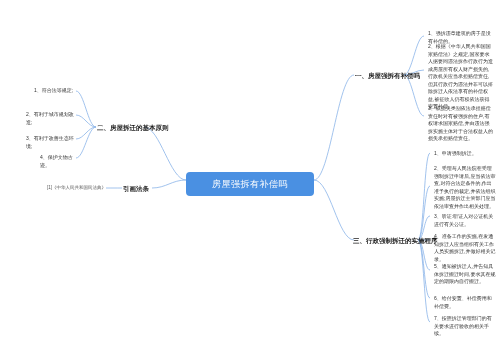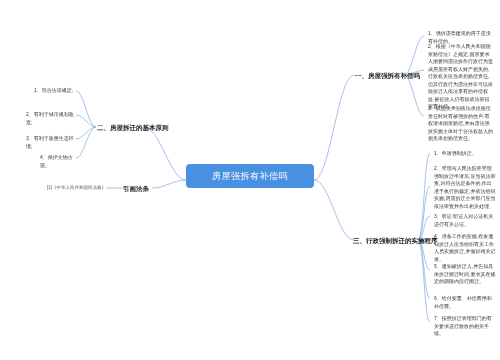--- a/index.html
+++ b/index.html
@@ -99,21 +99,21 @@
       <path d="M418,240 C424,240 424,153 430,153"></path>
       <path d="M418,240 C424,240 424,186 430,186"></path>
       <path d="M418,240 C424,240 424,216 430,216"></path>
       <path d="M418,240 C424,240 424,240 430,240"></path>
       <path d="M418,240 C424,240 424,270 430,270"></path>
       <path d="M418,240 C424,240 424,298 430,298"></path>
       <path d="M418,240 C424,240 424,322 430,322"></path>
     </g>
   </svg>
 
-  <div class="node root" style="left:186px; top:164px; width:128px;">
+  <div class="node root" style="left:186px; top:172px; width:128px;">
     <span>房屋强拆有补偿吗</span>
   </div>
 
   <div class="node branch" style="left:96px; top:121px; width:90px; text-align:left;">
     <span>二、房屋拆迁的基本原则</span>
   </div>
 
   <div class="node leaf leaf-left" style="left:32px; top:86px; width:48px;">
     <span>1、符合法等规定;</span>
   </div>

